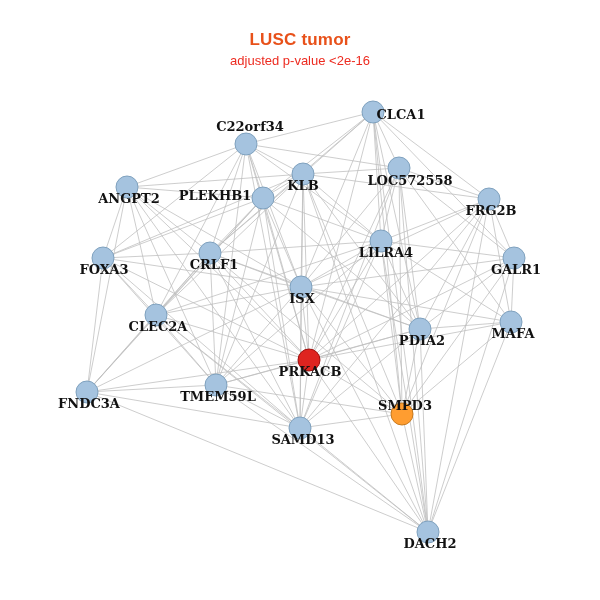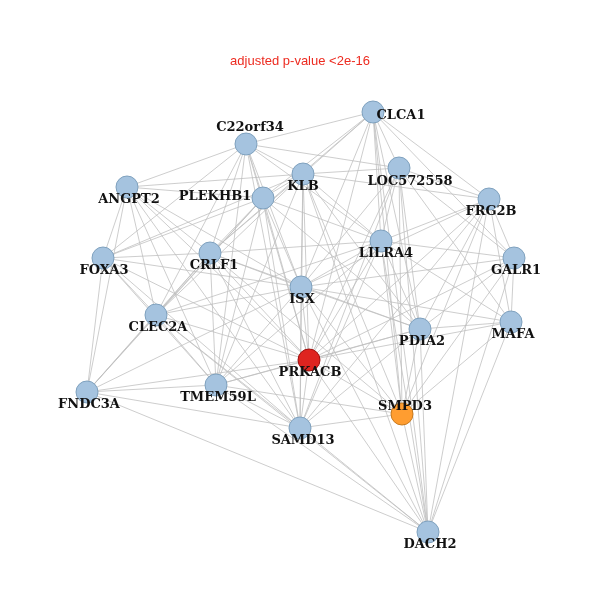--- a/index.html
+++ b/index.html
@@ -232,14 +232,15 @@
       <text x="158" y="331" text-anchor="middle" class="node-label" fill="#111111">CLEC2A</text>
       <text x="513" y="338" text-anchor="middle" class="node-label" fill="#111111">MAFA</text>
       <text x="422" y="345" text-anchor="middle" class="node-label" fill="#111111">PDIA2</text>
       <text x="310" y="376" text-anchor="middle" class="node-label" fill="#111111">PRKACB</text>
       <text x="218" y="401" text-anchor="middle" class="node-label" fill="#111111">TMEM59L</text>
       <text x="89" y="408" text-anchor="middle" class="node-label" fill="#111111">FNDC3A</text>
       <text x="405" y="410" text-anchor="middle" class="node-label" fill="#111111">SMPD3</text>
       <text x="303" y="444" text-anchor="middle" class="node-label" fill="#111111">SAMD13</text>
       <text x="430" y="548" text-anchor="middle" class="node-label" fill="#111111">DACH2</text>
     </svg>
+  <div class="plot-title" style="color: rgb(232, 81, 26);">LUSC tumor</div>
   <div class="plot-subtitle" style="color: rgb(237, 43, 32);">adjusted p-value &lt;2e-16</div>
 </div>
 
 </body></html>

